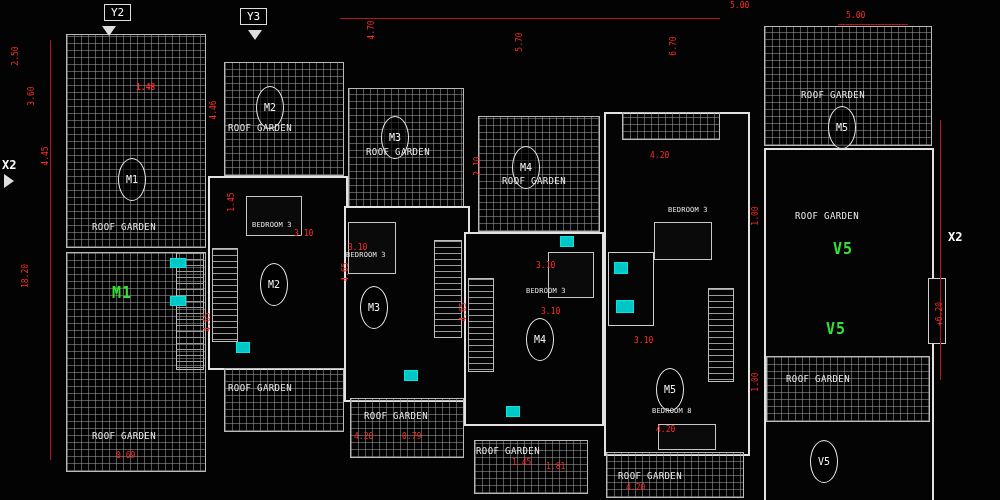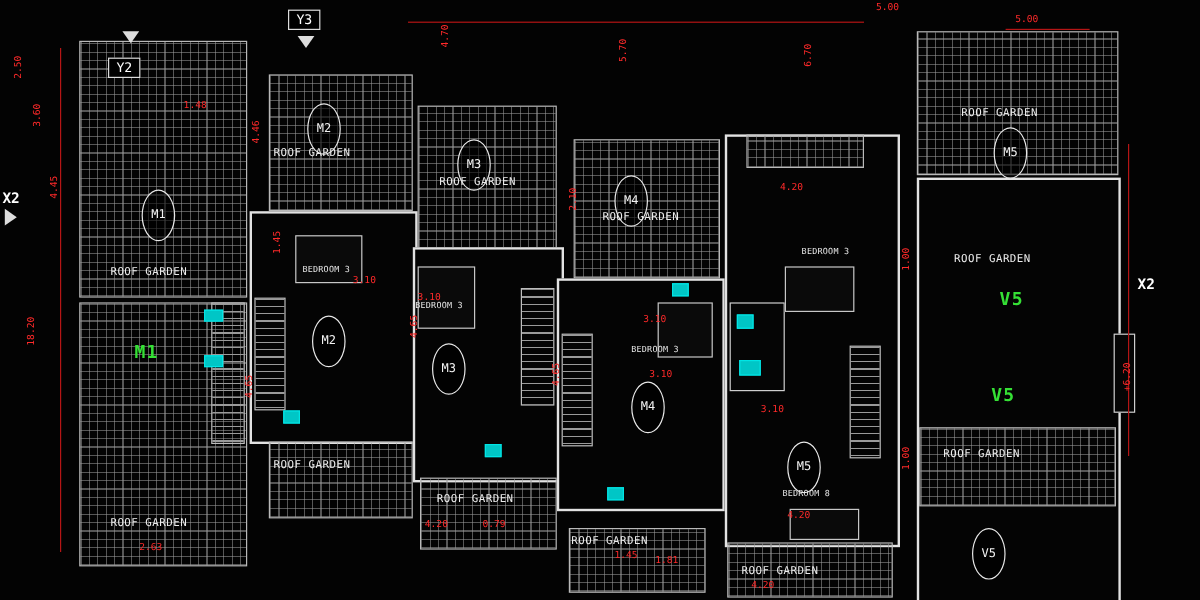--- a/index.html
+++ b/index.html
@@ -99,38 +99,38 @@
   <div class="hatch" style="left:766px;top:356px;width:162px;height:64px;"></div>
   <div class="part" style="left:928px;top:278px;width:16px;height:64px;"></div>
   <div class="lblw" style="left:801px;top:90px;">ROOF GARDEN</div>
   <div class="circ" style="left:828px;top:106px;">M5</div>
   <div class="lblw" style="left:795px;top:211px;">ROOF GARDEN</div>
   <div class="green" style="left:833px;top:240px;">V5</div>
   <div class="green" style="left:826px;top:320px;">V5</div>
   <div class="lblw" style="left:786px;top:374px;">ROOF GARDEN</div>
   <div class="circ" style="left:810px;top:440px;">V5</div>
 
-  <div class="gridbox" style="left:90px;top:4px;margin-top:44px;">Y2</div>
+  <div class="gridbox" style="left:104px;top:4px;">Y2</div>
   <div class="tri-down" style="left:102px;top:26px;"></div>
   <div class="gridbox" style="left:240px;top:8px;">Y3</div>
   <div class="tri-down" style="left:248px;top:30px;"></div>
   <div class="gridtxt" style="left:2px;top:158px;">X2</div>
   <div class="tri-right" style="left:4px;top:174px;"></div>
   <div class="gridtxt" style="left:948px;top:230px;">X2</div>
 
   <div class="redline" style="left:50px;top:40px;width:1px;height:420px;"></div>
   <div class="redline" style="left:340px;top:18px;width:380px;height:1px;"></div>
   <div class="redline" style="left:838px;top:24px;width:70px;height:1px;"></div>
   <div class="redline" style="left:940px;top:120px;width:1px;height:260px;"></div>
 
   <div class="dim v" style="left:6px;top:52px;">2.50</div>
   <div class="dim v" style="left:22px;top:92px;">3.60</div>
   <div class="dim v" style="left:36px;top:152px;">4.45</div>
   <div class="dim v" style="left:14px;top:272px;">18.20</div>
-  <div class="dim" style="left:153px;top:84px;">1.48</div>
+  <div class="dim" style="left:136px;top:84px;font-weight:bold;">1.48</div>
   <div class="dim v" style="left:204px;top:106px;">4.46</div>
   <div class="dim v" style="left:222px;top:198px;">1.45</div>
   <div class="dim v" style="left:362px;top:26px;">4.70</div>
   <div class="dim v" style="left:510px;top:38px;">5.70</div>
   <div class="dim v" style="left:664px;top:42px;">6.70</div>
   <div class="dim" style="left:730px;top:2px;">5.00</div>
   <div class="dim" style="left:846px;top:12px;">5.00</div>
   <div class="dim" style="left:650px;top:152px;">4.20</div>
   <div class="dim" style="left:294px;top:230px;">3.10</div>
   <div class="dim" style="left:348px;top:244px;">3.10</div>
@@ -141,17 +141,17 @@
   <div class="dim v" style="left:336px;top:268px;">4.65</div>
   <div class="dim v" style="left:454px;top:308px;">4.65</div>
   <div class="dim v" style="left:468px;top:162px;">2.10</div>
   <div class="dim v" style="left:746px;top:212px;">1.00</div>
   <div class="dim v" style="left:746px;top:378px;">1.00</div>
   <div class="dim" style="left:656px;top:426px;">4.20</div>
   <div class="dim v" style="left:928px;top:310px;">+6.20</div>
   <div class="dim" style="left:512px;top:459px;">1.45</div>
   <div class="dim" style="left:546px;top:463px;">1.81</div>
   <div class="dim" style="left:626px;top:484px;">4.20</div>
-  <div class="dim" style="left:116px;top:452px;">2.63</div>
+  <div class="dim" style="left:116px;top:452px;">0.69</div>
   <div class="dim" style="left:354px;top:433px;">4.20</div>
   <div class="dim" style="left:402px;top:433px;">0.79</div>
 
 </div>
 
 </body></html>

